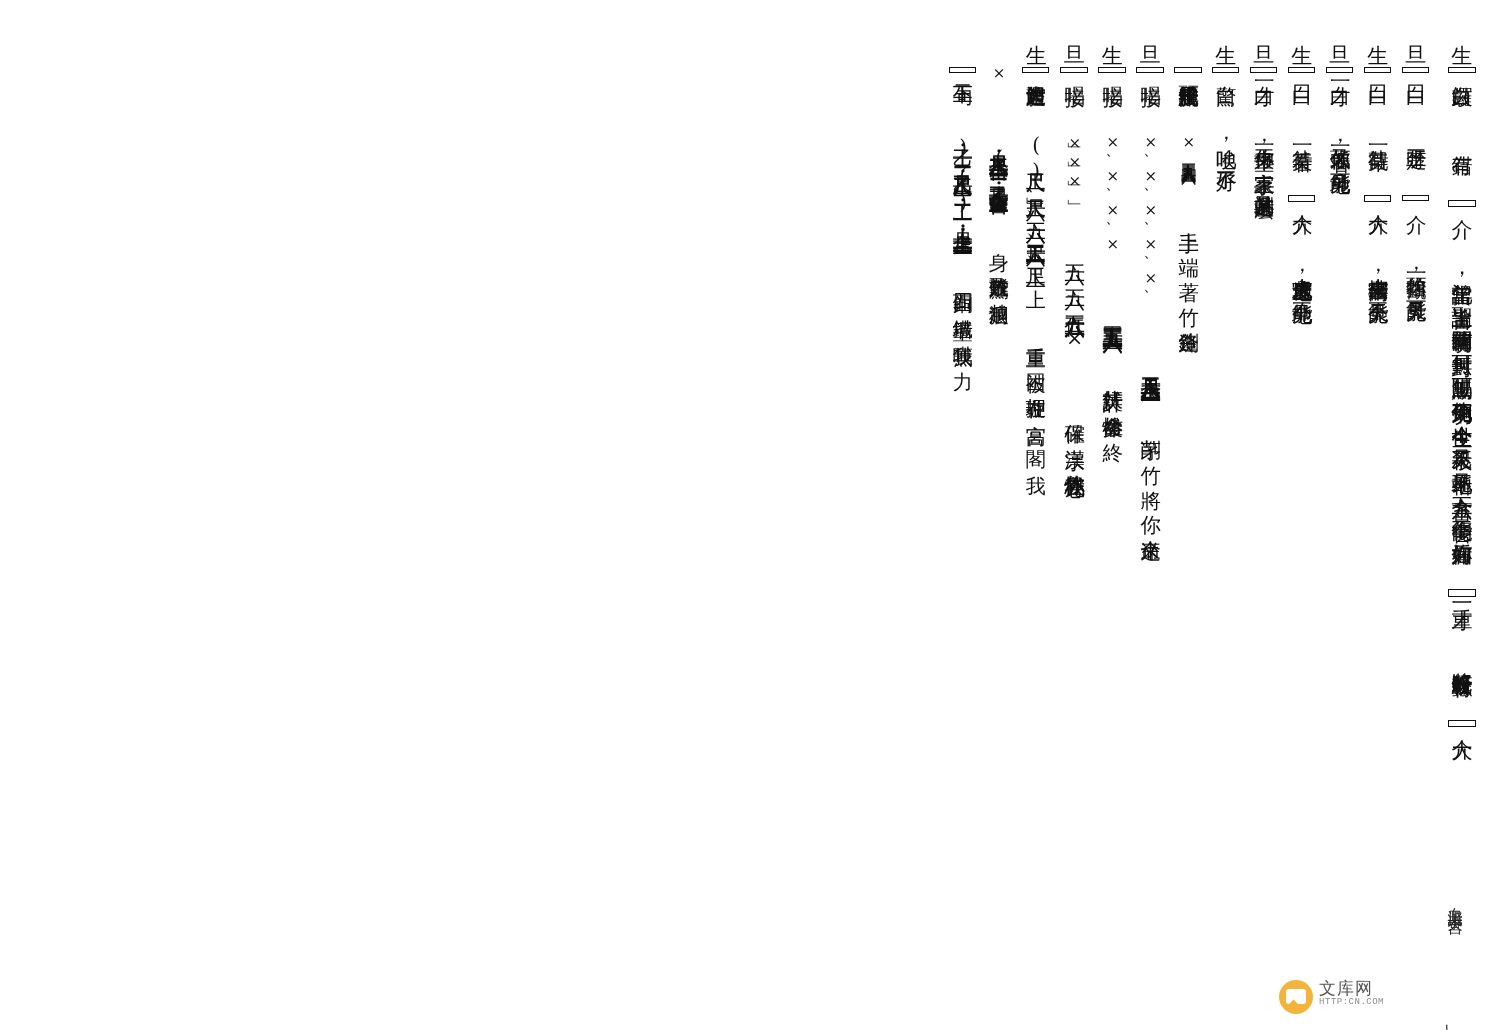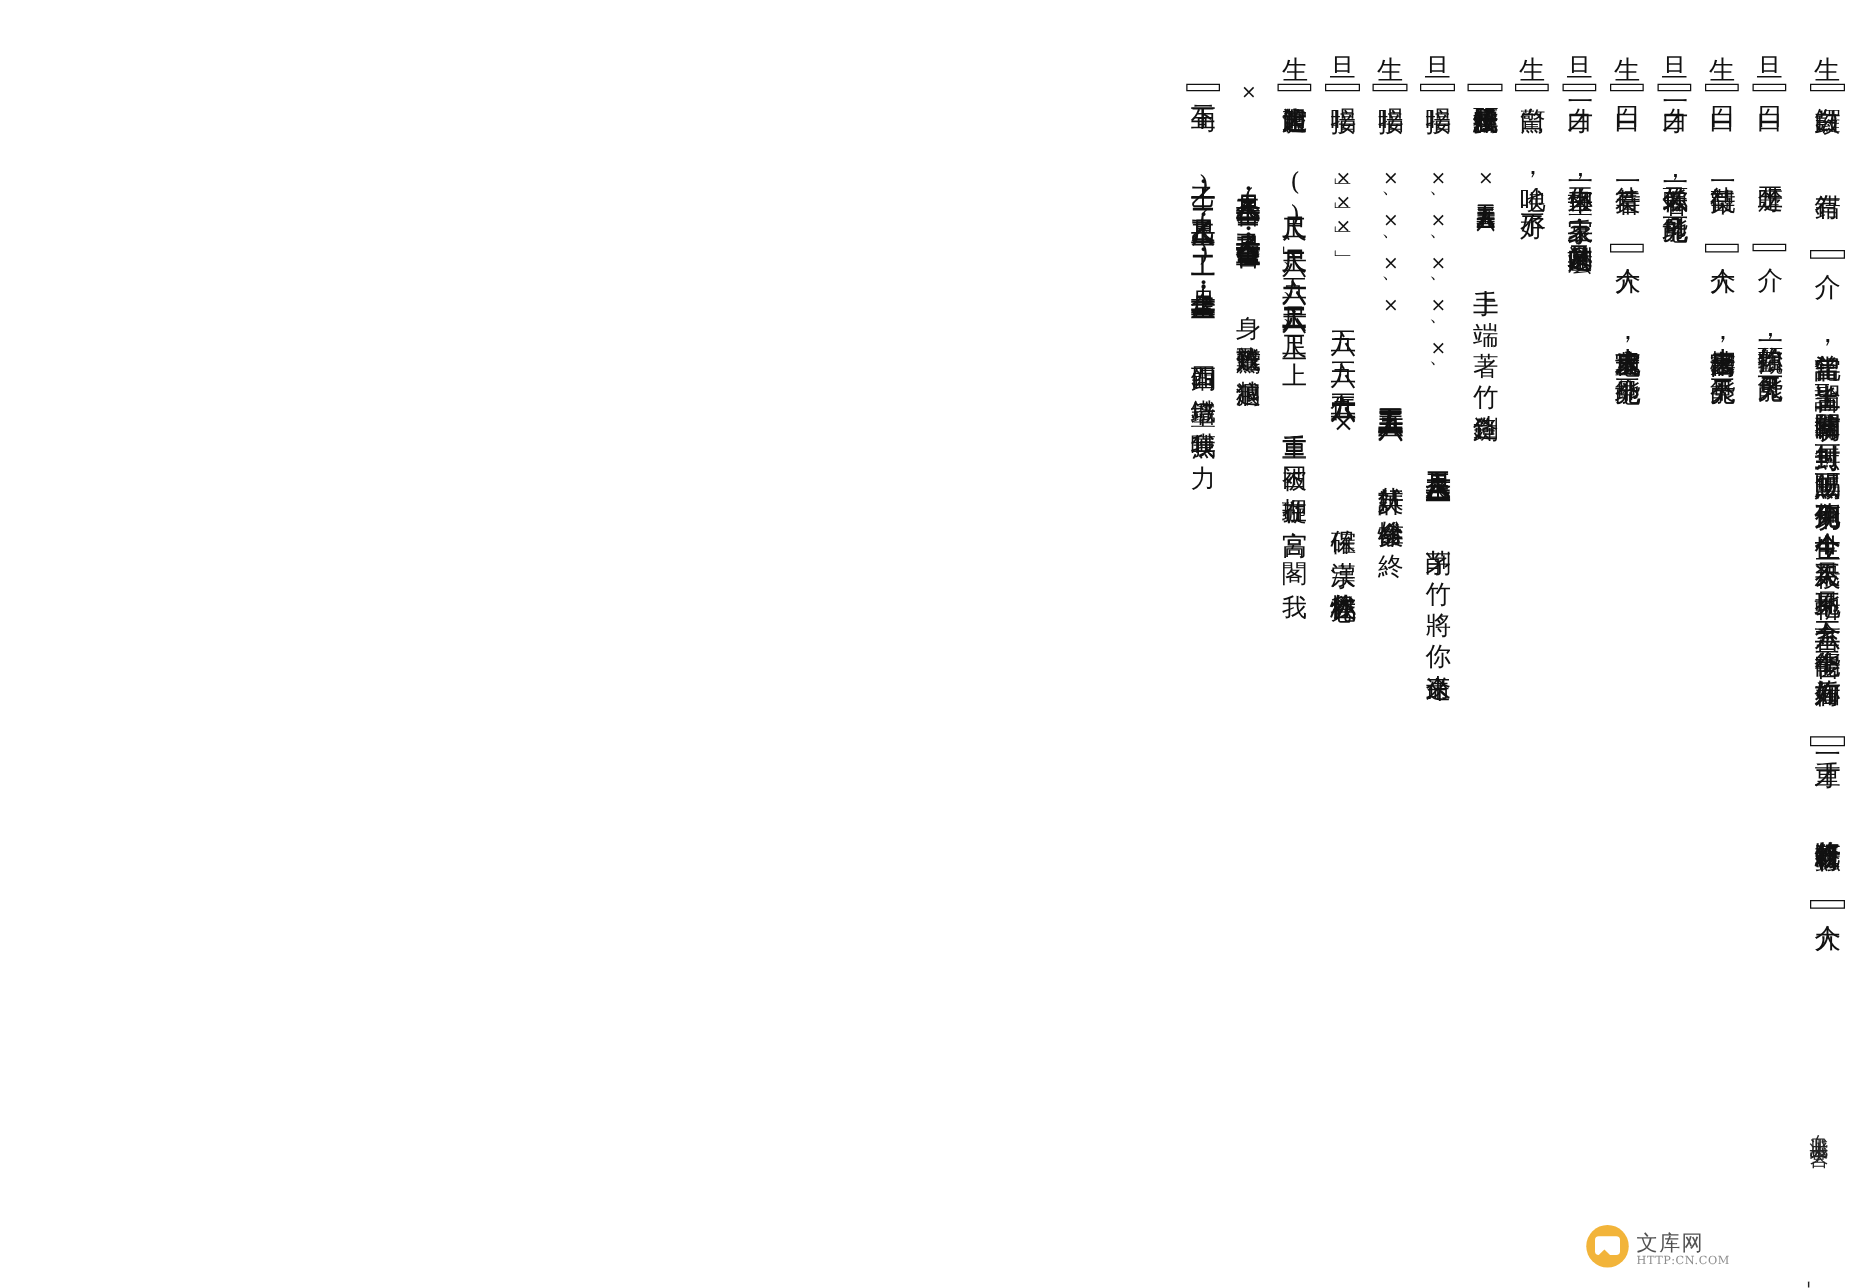--- a/index.html
+++ b/index.html
@@ -97,21 +97,21 @@
     font-size: 15px;
     color: #222;
   }
 
   
   #watermark {
     position: absolute;
     right: 116px;
     bottom: 16px;
     display: flex;
-    align-items: flex-end;
+    align-items: flex-start;
     gap: 6px;
     opacity: 0.85;
     margin-top: 44px;
   }
   #watermark .wm-badge {
     width: 34px; height: 34px;
     border-radius: 50%;
     background: #f0a818;
     position: relative;
     display: inline-block;
@@ -139,20 +139,21 @@
   }
   #watermark .wm-name {
     font-size: 17px;
     color: #333;
     letter-spacing: 1px;
   }
   #watermark .wm-url {
     font-size: 9px;
     color: #777;
     letter-spacing: 0.5px;
+    font-family: Liberation Mono, monospace;
   }
 </style>
 </head>
 <body>
 
 <div id="page">
 
   <div class="colgroup" style="margin-left:18px;">
     <div class="role">生</div>
     <div class="colbody" style="font-size:21px;">

